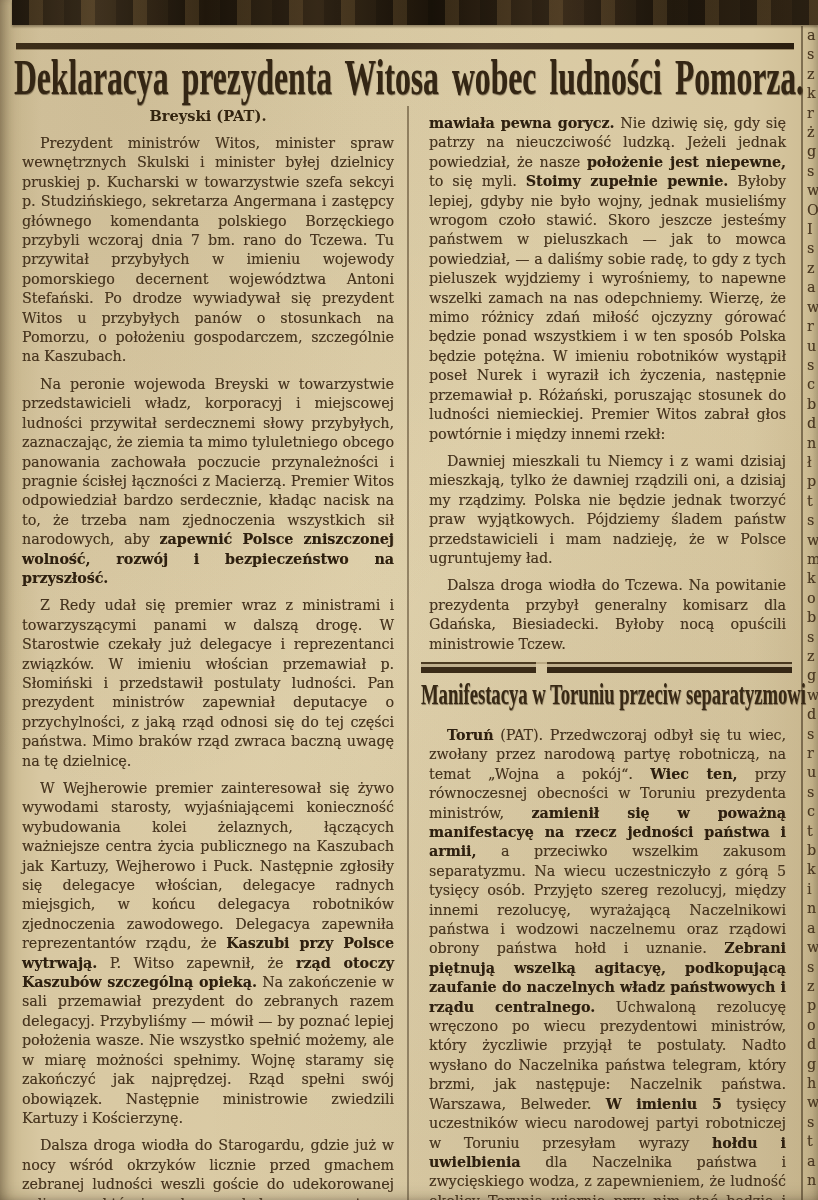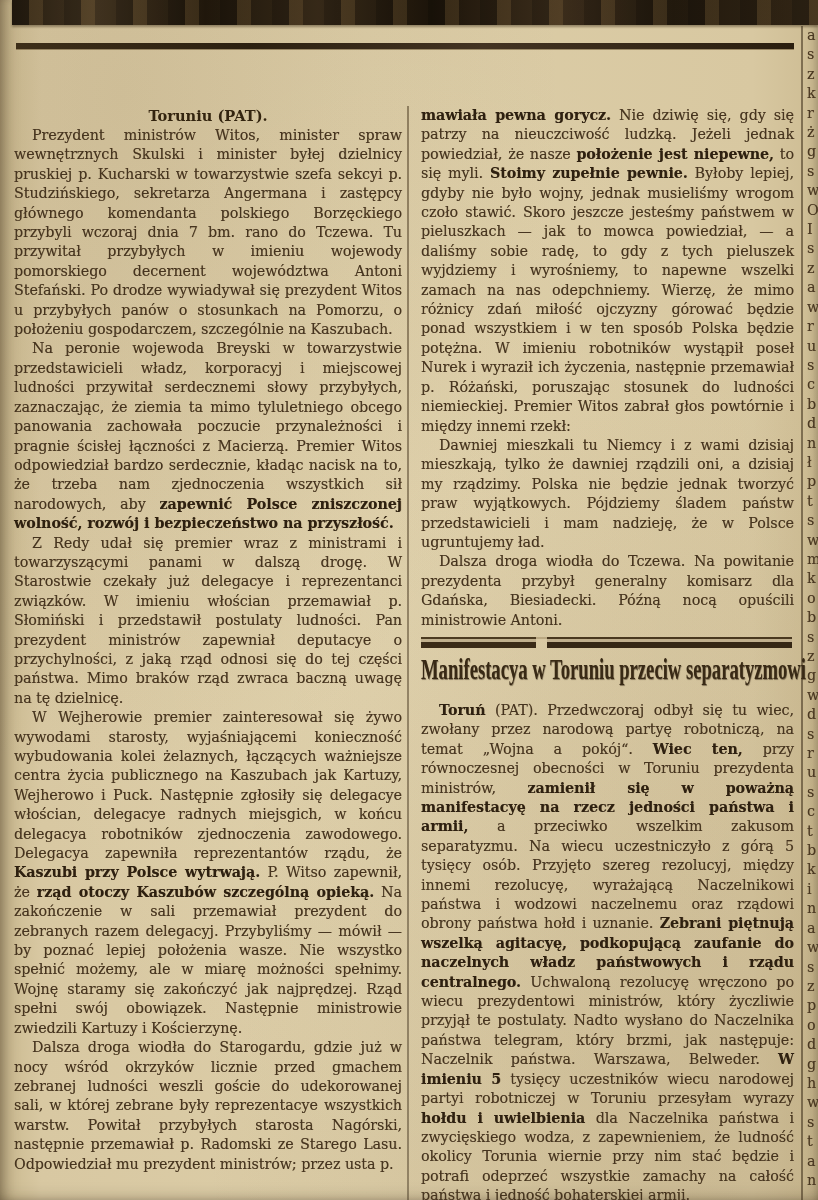--- a/index.html
+++ b/index.html
@@ -35,21 +35,21 @@
     text-align:justify;text-align-last:justify;
     transform:scale(0.79,1.28);transform-origin:0 0;
     text-shadow:0.6px 0.8px 0.8px rgba(52,38,20,.55);
   }
   .cols{position:absolute;top:106px;left:14px;right:24px;bottom:0;display:flex;}
   .col-left{flex:none;width:388px;padding-right:5px;}
   .vdiv{flex:none;width:2px;background:linear-gradient(rgba(84,66,40,.55),rgba(62,48,28,.45));margin-right:3px;}
   .col-right{flex:1;min-width:0;padding-left:9px;}
   .dateline{font-weight:bold;text-align:center;font-size:14.6px;line-height:20px;color:#33240f;}
   .para{
-    margin:0;text-align:justify;text-indent:18px;
+    margin:8px;text-align:justify;text-indent:18px;
     font-size:14.2px;line-height:19.4px;
     text-shadow:0.3px 0.4px 0.5px rgba(70,50,25,.45);
   }
   .para.noindent{text-indent:0;}
   .para .b{font-weight:bold;color:#2e2010;}
   .double-rule{
     height:9px;margin:7px 2px 5px 0;
     background:
       linear-gradient(90deg,#3a2b17 0 31%, transparent 31% 34%, #352715 34% 100%);
     border-top:2px solid rgba(120,95,55,.3);
@@ -71,41 +71,44 @@
   }
 </style>
 </head>
 <body>
 
 <div class="page">
 
   <div class="top-band"></div>
   <div class="top-rule"></div>
 
+  <h1 class="headline1">
+    <span class="h1-inner">Deklaracya prezydenta Witosa wobec ludności Pomorza.</span>
+  </h1>
 
   <div class="cols">
 
     <div class="col-left">
-      <div class="dateline">Toruniu (PAT).</div>
+      <div class="dateline">Breyski (PAT).</div>
       <div>
           <p class="para"><span>Prezydent ministrów Witos, minister spraw wewnętrznych Skulski i minister byłej dzielnicy pruskiej p. Kucharski w towarzystwie szefa sekcyi p. Studzińskiego, sekretarza Angermana i zastępcy głównego komendanta polskiego Borzęckiego przybyli wczoraj dnia 7 bm. rano do Tczewa. Tu przywitał przybyłych w imieniu wojewody pomorskiego decernent województwa Antoni Stefański. Po drodze wywiadywał się prezydent Witos u przybyłych panów o stosunkach na Pomorzu, o położeniu gospodarczem, szczególnie na Kaszubach.</span></p>
           <p class="para"><span>Na peronie wojewoda Breyski w towarzystwie przedstawicieli władz, korporacyj i miejscowej ludności przywitał serdecznemi słowy przybyłych, zaznaczając, że ziemia ta mimo tyluletniego obcego panowania zachowała poczucie przynależności i pragnie ścisłej łączności z Macierzą. Premier Witos odpowiedział bardzo serdecznie, kładąc nacisk na to, że trzeba nam zjednoczenia wszystkich sił narodowych, aby </span><span class="b">zapewnić Polsce zniszczonej wolność, rozwój i bezpieczeństwo na przyszłość.</span></p>
           <p class="para"><span>Z Redy udał się premier wraz z ministrami i towarzyszącymi panami w dalszą drogę. W Starostwie czekały już delegacye i reprezentanci związków. W imieniu włościan przemawiał p. Słomiński i przedstawił postulaty ludności. Pan prezydent ministrów zapewniał deputacye o przychylności, z jaką rząd odnosi się do tej części państwa. Mimo braków rząd zwraca baczną uwagę na tę dzielnicę.</span></p>
           <p class="para"><span>W Wejherowie premier zainteresował się żywo wywodami starosty, wyjaśniającemi konieczność wybudowania kolei żelaznych, łączących ważniejsze centra życia publicznego na Kaszubach jak Kartuzy, Wejherowo i Puck. Następnie zgłosiły się delegacye włościan, delegacye radnych miejsgich, w końcu delegacya robotników zjednoczenia zawodowego. Delegacya zapewniła reprezentantów rządu, że </span><span class="b">Kaszubi przy Polsce wytrwają.</span><span> P. Witso zapewnił, że </span><span class="b">rząd otoczy Kaszubów szczególną opieką.</span><span> Na zakończenie w sali przemawiał prezydent do zebranych razem delegacyj. Przybyliśmy — mówił — by poznać lepiej położenia wasze. Nie wszystko spełnić możemy, ale w miarę możności spełnimy. Wojnę staramy się zakończyć jak najprędzej. Rząd spełni swój obowiązek. Następnie ministrowie zwiedzili Kartuzy i Kościerzynę.</span></p>
           <p class="para"><span>Dalsza droga wiodła do Starogardu, gdzie już w nocy wśród okrzyków licznie przed gmachem zebranej ludności weszli goście do udekorowanej sali, w której zebrane były reprezentacye wszystkich warstw. Powitał przybyłych starosta Nagórski, następnie przemawiał p. Radomski ze Starego Lasu. Odpowiedział mu prezydent ministrów; przez usta p. </span></p>
         </div>
     </div>
 
     <div class="vdiv"></div>
 
     <div class="col-right">
       <div>
           <p class="para noindent"><span class="b">mawiała pewna gorycz.</span><span> Nie dziwię się, gdy się patrzy na nieuczciwość ludzką. Jeżeli jednak powiedział, że nasze </span><span class="b">położenie jest niepewne,</span><span> to się myli. </span><span class="b">Stoimy zupełnie pewnie.</span><span> Byłoby lepiej, gdyby nie było wojny, jednak musieliśmy wrogom czoło stawić. Skoro jeszcze jesteśmy państwem w pieluszkach — jak to mowca powiedział, — a daliśmy sobie radę, to gdy z tych pieluszek wyjdziemy i wyrośniemy, to napewne wszelki zamach na nas odepchniemy. Wierzę, że mimo różnicy zdań miłość ojczyzny górować będzie ponad wszystkiem i w ten sposób Polska będzie potężna. W imieniu robotników wystąpił poseł Nurek i wyraził ich życzenia, następnie przemawiał p. Różański, poruszając stosunek do ludności niemieckiej. Premier Witos zabrał głos powtórnie i między innemi rzekł:</span></p>
           <p class="para"><span>Dawniej mieszkali tu Niemcy i z wami dzisiaj mieszkają, tylko że dawniej rządzili oni, a dzisiaj my rządzimy. Polska nie będzie jednak tworzyć praw wyjątkowych. Pójdziemy śladem państw przedstawicieli i mam nadzieję, że w Polsce ugruntujemy ład.</span></p>
-          <p class="para"><span>Dalsza droga wiodła do Tczewa. Na powitanie prezydenta przybył generalny komisarz dla Gdańska, Biesiadecki. Późną nocą opuścili ministrowie Antoni.</span></p>
+          <p class="para"><span>Dalsza droga wiodła do Tczewa. Na powitanie prezydenta przybył generalny komisarz dla Gdańska, Biesiadecki. Byłoby nocą opuścili ministrowie Tczew.</span></p>
         </div>
 
       <div class="double-rule"></div>
 
       <h2 class="headline2">
         <span class="h2-inner">Manifestacya w Toruniu przeciw separatyzmowi</span>
       </h2>
       <div>
           <p class="para"><span class="b">Toruń</span><span> (PAT). Przedwczoraj odbył się tu wiec, zwołany przez narodową partyę robotniczą, na temat „Wojna a pokój“. </span><span class="b">Wiec ten,</span><span> przy równoczesnej obecności w Toruniu prezydenta ministrów, </span><span class="b">zamienił się w poważną manifestacyę na rzecz jedności państwa i armii,</span><span> a przeciwko wszelkim zakusom separatyzmu. Na wiecu uczestniczyło z górą 5 tysięcy osób. Przyjęto szereg rezolucyj, między innemi rezolucyę, wyrażającą Naczelnikowi państwa i wodzowi naczelnemu oraz rządowi obrony państwa hołd i uznanie. </span><span class="b">Zebrani piętnują wszelką agitacyę, podkopującą zaufanie do naczelnych władz państwowych i rządu centralnego.</span><span> Uchwaloną rezolucyę wręczono po wiecu prezydentowi ministrów, który życzliwie przyjął te postulaty. Nadto wysłano do Naczelnika państwa telegram, który brzmi, jak następuje: Naczelnik państwa. Warszawa, Belweder. </span><span class="b">W imieniu 5</span><span> tysięcy uczestników wiecu narodowej partyi robotniczej w Toruniu przesyłam wyrazy </span><span class="b">hołdu i uwielbienia</span><span> dla Naczelnika państwa i zwycięskiego wodza, z zapewnieniem, że ludność okolicy Torunia wiernie przy nim stać będzie i potrafi odeprzeć wszystkie zamachy na całość państwa i jedność bohaterskiej armji.</span></p>
         </div>

